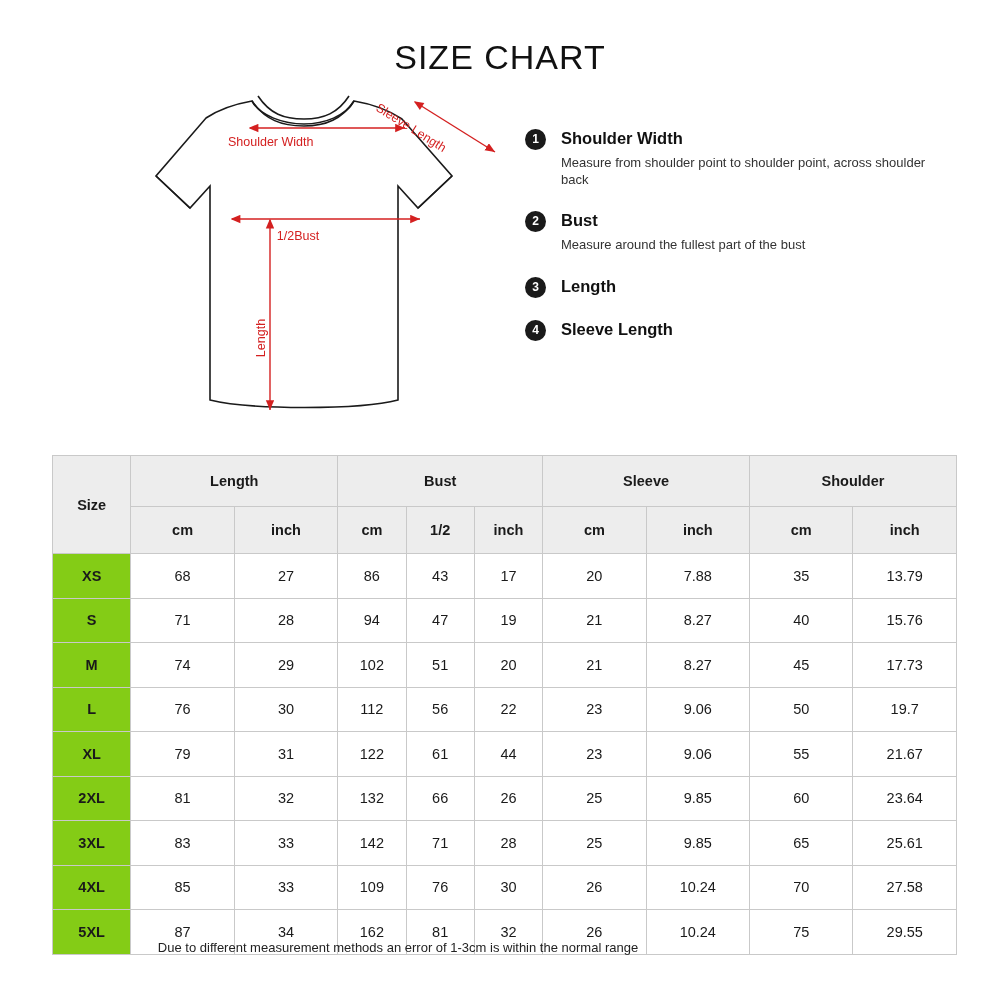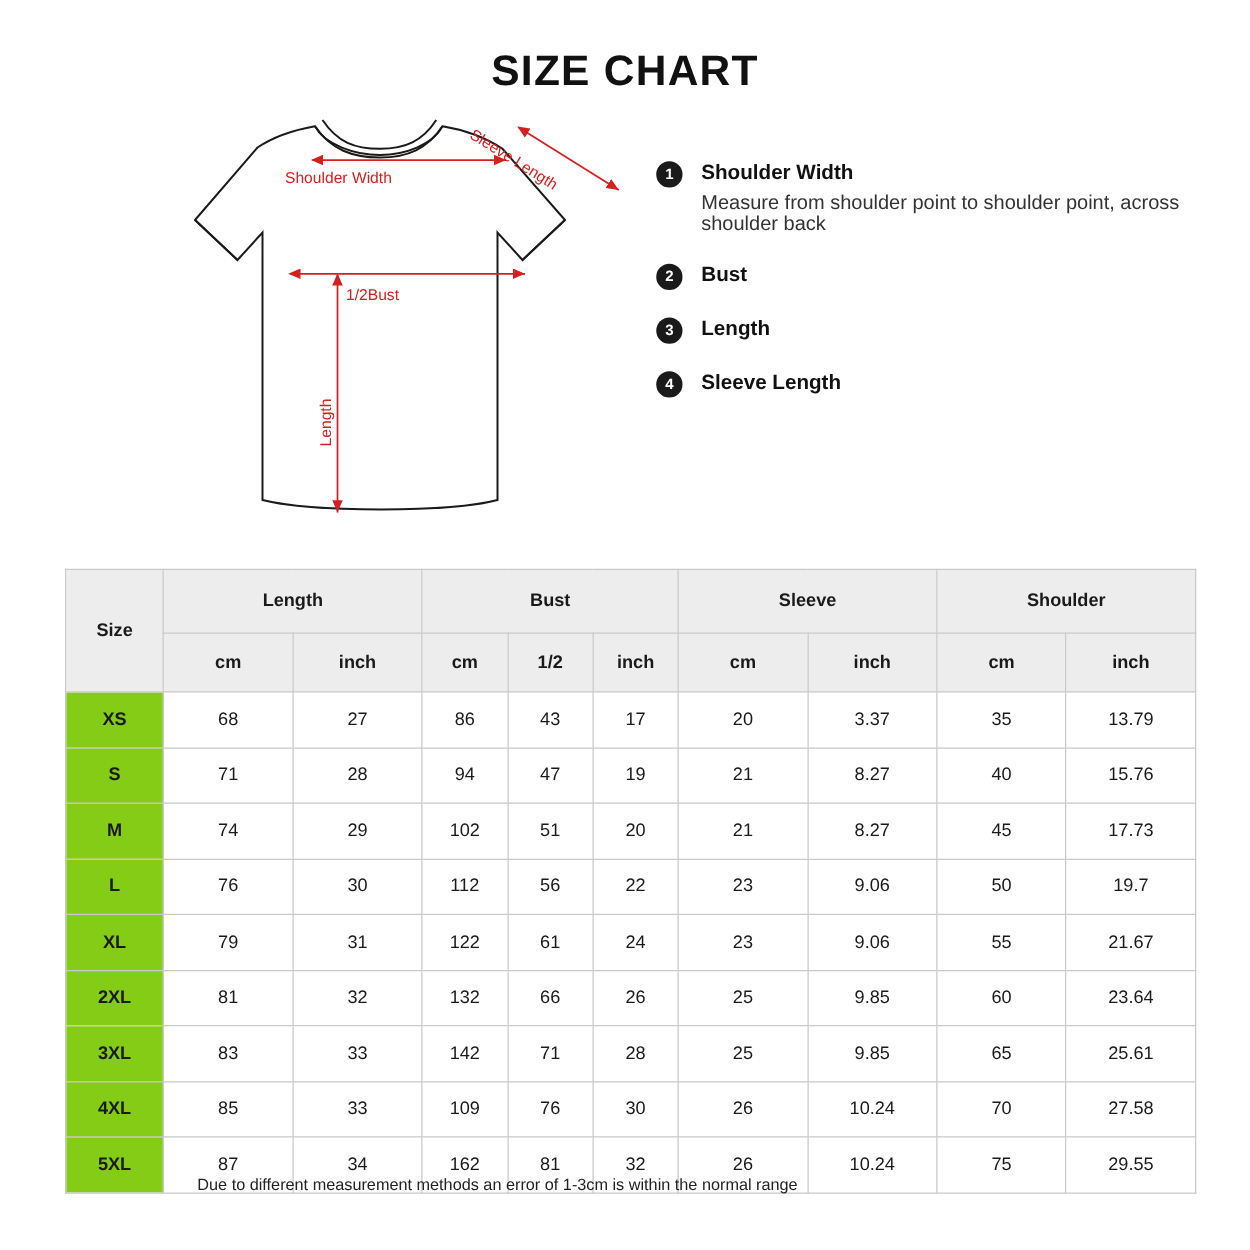--- a/index.html
+++ b/index.html
@@ -20,21 +20,21 @@
     width: 1000px;
     height: 1000px;
   }
   .title {
     position: absolute;
     top: 38px;
     left: 0;
     width: 1000px;
     text-align: center;
     font-size: 34px;
-    font-weight: bold;
+    font-weight: normal;
     letter-spacing: 1px;
     color: #111111;
   }
 
   
   .diagram {
     position: absolute;
     left: 60px;
     top: 80px;
     width: 440px;
@@ -75,21 +75,21 @@
     line-height: 21px;
     text-align: center;
   }
   .legend-title {
     font-size: 16.5px;
     font-weight: bold;
     color: #111111;
     line-height: 21px;
   }
   .legend-desc {
-    font-size: 16px;
+    font-size: 13px;
     color: #333333;
     line-height: 16.5px;
     margin-top: 6px;
   }
 
   
   .table-wrap {
     position: absolute;
     left: 52px;
     top: 455px;
@@ -209,20 +209,21 @@
 
     <div class="legend-item">
       <div class="legend-num">1</div>
       <div class="legend-title">Shoulder Width</div>
       <div class="legend-desc">Measure from shoulder point to shoulder point, across shoulder back</div>
     </div>
 
     <div class="legend-item">
       <div class="legend-num">2</div>
       <div class="legend-title">Bust</div>
+      <div class="legend-desc">Measure around the fullest part of the bust</div>
     </div>
 
     <div class="legend-item">
       <div class="legend-num">3</div>
       <div class="legend-title">Length</div>
     </div>
 
     <div class="legend-item">
       <div class="legend-num">4</div>
       <div class="legend-title">Sleeve Length</div>
@@ -266,21 +267,21 @@
       </thead>
       <tbody>
         <tr>
           <td class="size-cell">XS</td>
           <td>68</td>
           <td>27</td>
           <td>86</td>
           <td>43</td>
           <td>17</td>
           <td>20</td>
-          <td>3.37</td>
+          <td>7.88</td>
           <td>35</td>
           <td>13.79</td>
         </tr>
         <tr>
           <td class="size-cell">S</td>
           <td>71</td>
           <td>28</td>
           <td>94</td>
           <td>47</td>
           <td>19</td>
@@ -312,21 +313,21 @@
           <td>9.06</td>
           <td>50</td>
           <td>19.7</td>
         </tr>
         <tr>
           <td class="size-cell">XL</td>
           <td>79</td>
           <td>31</td>
           <td>122</td>
           <td>61</td>
-          <td>24</td>
+          <td>44</td>
           <td>23</td>
           <td>9.06</td>
           <td>55</td>
           <td>21.67</td>
         </tr>
         <tr>
           <td class="size-cell">2XL</td>
           <td>81</td>
           <td>32</td>
           <td>132</td>

